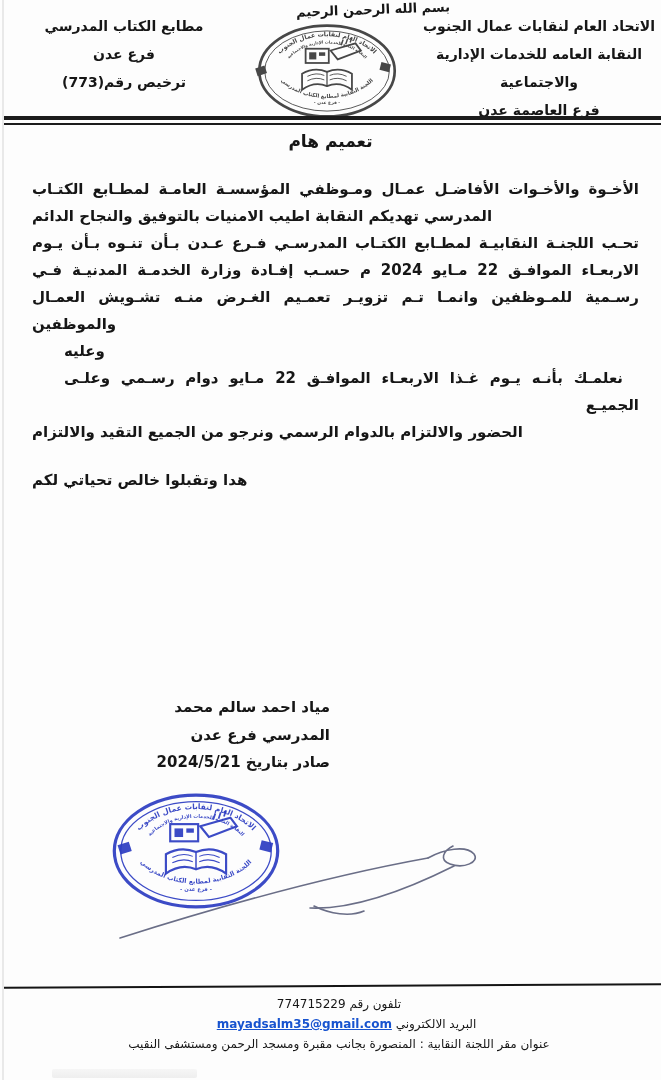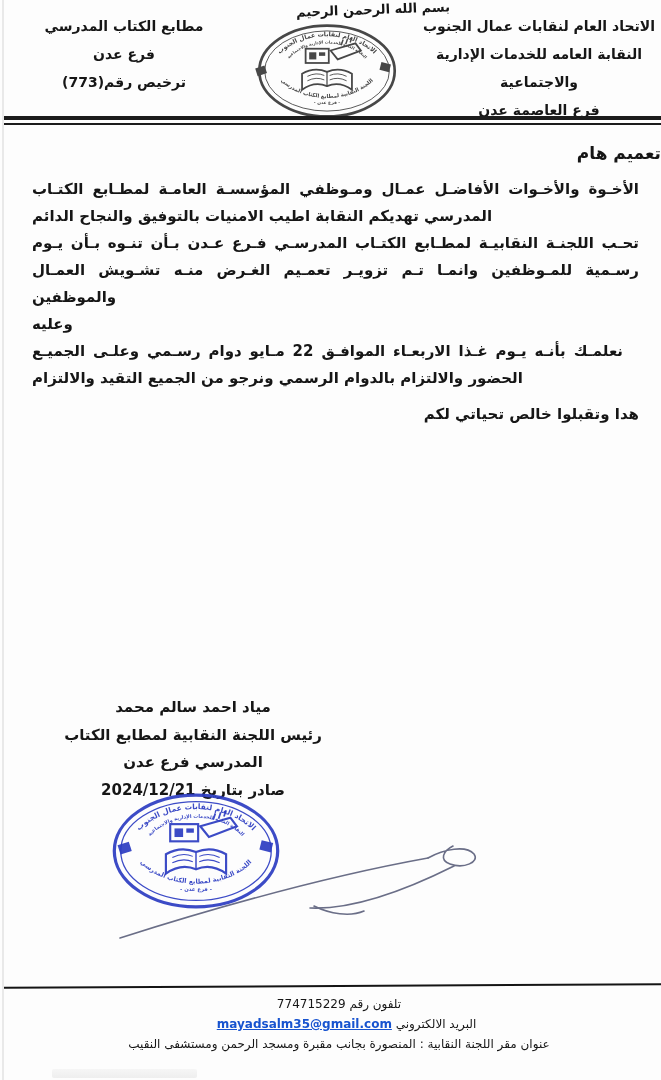--- a/index.html
+++ b/index.html
@@ -20,31 +20,31 @@
   }
   .logo-wrap{position:absolute; top:22px; left:247px; width:160px; height:98px;}
   .logo-wrap svg{width:100%; height:100%;}
 
   .head-rule{
     position:absolute; top:116px; left:4px; right:0; height:3px;
     border-top:4px solid #1c1c1c; border-bottom:2px solid #1c1c1c;
   }
 
   
-  .doc-title{position:absolute; top:131px; left:0; right:0; 
-    font-weight:700; font-size:17px; letter-spacing:.5px;margin-top:12px;}
+  .doc-title{position:absolute; top:131px; left:0; right:0; text-align:center;
+    font-weight:700; font-size:17px; letter-spacing:.5px;}
   .body-block{position:absolute; top:176px; right:22px; left:32px;
     font-weight:700; font-size:15px; line-height:27px; direction:rtl;}
   .b-line{text-align:left;}
   .b-line.fill{text-align:justify; text-align-last:justify;}
-  .b-line.indent{text-indent:16px;}
-  .closing-line{margin-top:9px; text-align:right;}
+  .b-line.indent{text-indent:16px;margin-left:32px;}
+  .closing-line{margin-top:21px; text-align:left;}
 
   
-  .sig-block{position:absolute; top:694px; left:56px; width:274px; text-align:center;
+  .sig-block{position:absolute; top:694px; left:56px; width:274px; 
     font-weight:700; font-size:15px; line-height:27.5px;}
 
   
   .stamp{position:absolute; top:791px; left:110px; width:172px; height:120px;}
   .stamp svg{width:100%; height:100%;}
   .scribble{position:absolute; top:818px; left:98px; width:420px; height:132px;}
 
   
   .foot-rule{position:absolute; top:985px; left:4px; right:0; border-top:2.5px solid #141414;
     transform:rotate(-0.3deg);}
@@ -112,33 +112,33 @@
   </div>
 
   <div class="head-rule"></div>
 
   <div class="doc-title">تعميم هام</div>
 
   <div class="body-block">
     <div class="b-line fill">الأخـوة والأخـوات الأفاضـل عمـال ومـوظفي المؤسسـة العامـة لمطـابع الكتـاب</div>
     <div class="b-line">المدرسي تهديكم النقابة اطيب الامنيات بالتوفيق والنجاح الدائم</div>
     <div class="b-line fill">تحـب اللجنـة النقابيـة لمطـابع الكتـاب المدرسـي فـرع عـدن بـأن تنـوه بـأن يـوم</div>
+    <div class="b-line fill">الاربعـاء الموافـق 22 مـايو 2024 م حسـب إفـادة وزارة الخدمـة المدنيـة فـي</div>
     <div class="b-line fill">رسـمية للمـوظفين وانمـا تـم تزويـر تعمـيم الغـرض منـه تشـويش العمـال</div>
     <div class="b-line">والموظفين</div>
     <div class="b-line indent">وعليه</div>
     <div class="b-line fill indent">نعلمـك بأنـه يـوم غـذا الاربعـاء الموافـق 22 مـايو دوام رسـمي وعلـى الجميـع</div>
     <div class="b-line">الحضور والالتزام بالدوام الرسمي ونرجو من الجميع التقيد والالتزام</div>
     <div class="b-line closing-line">هدا وتقبلوا خالص تحياتي لكم</div>
   </div>
 
   <div class="sig-block">
     <div>مياد احمد سالم محمد</div>
-    <div>رئيس اللجنة النقابية لمطابع الكتاب</div>
     <div>المدرسي فرع عدن</div>
-    <div>صادر بتاريخ 2024/12/21</div>
+    <div>صادر بتاريخ 2024/5/21</div>
   </div>
 
   <div class="stamp">
     <svg viewBox="0 0 160 110">
       <defs>
         <path id="st" d="M 16,62 A 64,46 0 0 1 144,62"></path>
         <path id="sti" d="M 30,60 A 50,36 0 0 1 130,60"></path>
         <path id="sb" d="M 18,50 A 64,47 0 0 0 142,50"></path>
       </defs>
       <g stroke="#2c3cc2" fill="none" opacity="0.92">

